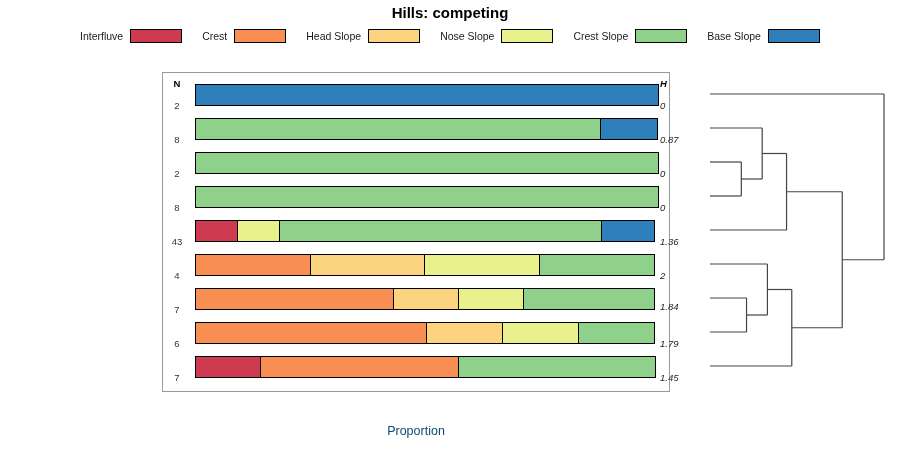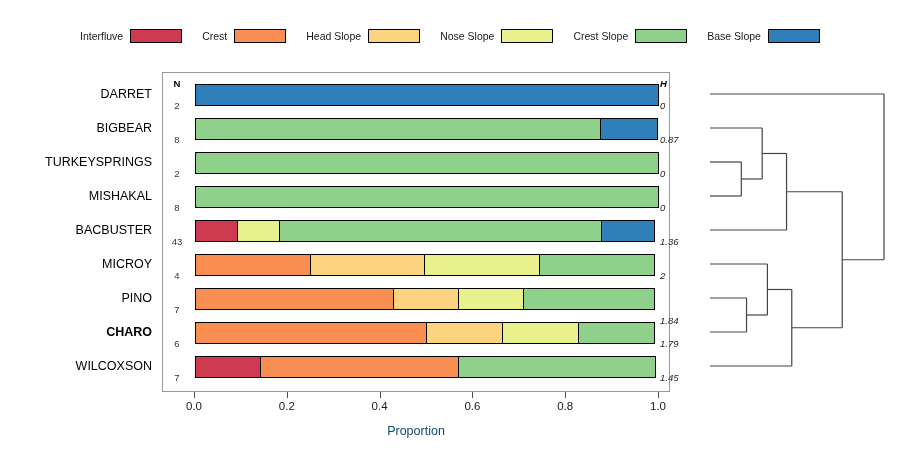--- a/index.html
+++ b/index.html
@@ -97,20 +97,21 @@
   }
 
   
   .dendro svg{display:block;}
 </style>
 </head>
 <body>
 
 <div id="root">
 
+  <div class="title">Hills: competing</div>
 
   <div class="legend" id="legend">
       <div class="legend-item">
         <span class="legend-label">Interfluve</span>
         <span class="legend-swatch" style="background: rgb(206, 58, 79);"></span>
       </div>
       <div class="legend-item">
         <span class="legend-label">Crest</span>
         <span class="legend-swatch" style="background: rgb(249, 142, 82);"></span>
       </div>
@@ -125,31 +126,20 @@
       <div class="legend-item">
         <span class="legend-label">Crest Slope</span>
         <span class="legend-swatch" style="background: rgb(143, 208, 139);"></span>
       </div>
       <div class="legend-item">
         <span class="legend-label">Base Slope</span>
         <span class="legend-swatch" style="background: rgb(47, 127, 186);"></span>
       </div>
     </div>
 
-  <div class="rowlabels" id="rowlabels">
-      <div class="rowlabel" style="top: 22px;">DARRET</div>
-      <div class="rowlabel" style="top: 56px;">BIGBEAR</div>
-      <div class="rowlabel" style="top: 90px;">TURKEYSPRINGS</div>
-      <div class="rowlabel" style="top: 124px;">MISHAKAL</div>
-      <div class="rowlabel" style="top: 158px;">BACBUSTER</div>
-      <div class="rowlabel" style="top: 192px;">MICROY</div>
-      <div class="rowlabel" style="top: 226px;">PINO</div>
-      <div class="rowlabel bold" style="top: 260px;">CHARO</div>
-      <div class="rowlabel" style="top: 294px;">WILCOXSON</div>
-    </div>
 
   <div class="panel">
     <div class="bars" id="bars">
         <div class="bar" style="left: 32px; top: 22px; width: 464px;">
           <div class="seg" style="width: 464px; background: rgb(47, 127, 186);"></div>
         </div>
         <div class="bar" style="left: 32px; top: 56px; width: 464px;">
           <div class="seg" style="width: 406px; background: rgb(143, 208, 139);"></div>
           <div class="seg" style="width: 58px; background: rgb(47, 127, 186);"></div>
         </div>
@@ -204,21 +194,21 @@
       <div class="nval" style="top: 305px;">7</div>
     </div>
   <div class="hcol" id="hcol">
       <div class="hhead" style="top: 6px;">H</div>
       <div class="hval" style="top: 33px;">0</div>
       <div class="hval" style="top: 67px;">0.87</div>
       <div class="hval" style="top: 101px;">0</div>
       <div class="hval" style="top: 135px;">0</div>
       <div class="hval" style="top: 169px;">1.36</div>
       <div class="hval" style="top: 203px;">2</div>
-      <div class="hval" style="top: 248px;">1.84</div>
+      <div class="hval" style="top: 234px;">1.84</div>
       <div class="hval" style="top: 271px;">1.79</div>
       <div class="hval" style="top: 305px;">1.45</div>
     </div>
 
   <div class="dendro-panel dendro" id="dendro">
       <svg width="206" height="320">
         <line x1="22" y1="90" x2="53.32" y2="90" stroke="#444" stroke-width="1.2"></line>
         <line x1="22" y1="124" x2="53.32" y2="124" stroke="#444" stroke-width="1.2"></line>
         <line x1="53.32" y1="90" x2="53.32" y2="124" stroke="#444" stroke-width="1.2"></line>
         <line x1="53.32" y1="107" x2="74.19999999999999" y2="107" stroke="#444" stroke-width="1.2"></line>
@@ -239,29 +229,15 @@
         <line x1="98.56" y1="119.75" x2="154.24" y2="119.75" stroke="#444" stroke-width="1.2"></line>
         <line x1="103.78" y1="255.75" x2="154.24" y2="255.75" stroke="#444" stroke-width="1.2"></line>
         <line x1="154.24" y1="119.75" x2="154.24" y2="255.75" stroke="#444" stroke-width="1.2"></line>
         <line x1="154.24" y1="187.75" x2="196" y2="187.75" stroke="#444" stroke-width="1.2"></line>
         <line x1="22" y1="22" x2="196" y2="22" stroke="#444" stroke-width="1.2"></line>
         <line x1="196" y1="22" x2="196" y2="187.75" stroke="#444" stroke-width="1.2"></line>
         <line x1="196" y1="104.875" x2="196" y2="104.875" stroke="#444" stroke-width="1.2"></line>
       </svg>
     </div>
 
-  <div class="xaxis" id="xaxis">
-      <div class="xtick" style="left: 32px;"></div>
-      <div class="xticklabel" style="left: 32px;">0.0</div>
-      <div class="xtick" style="left: 124.8px;"></div>
-      <div class="xticklabel" style="left: 124.8px;">0.2</div>
-      <div class="xtick" style="left: 217.6px;"></div>
-      <div class="xticklabel" style="left: 217.6px;">0.4</div>
-      <div class="xtick" style="left: 310.4px;"></div>
-      <div class="xticklabel" style="left: 310.4px;">0.6</div>
-      <div class="xtick" style="left: 403.2px;"></div>
-      <div class="xticklabel" style="left: 403.2px;">0.8</div>
-      <div class="xtick" style="left: 496px;"></div>
-      <div class="xticklabel" style="left: 496px;">1.0</div>
-    </div>
   <div class="xaxis-title">Proportion</div>
 
 </div>
 
 </body></html>

